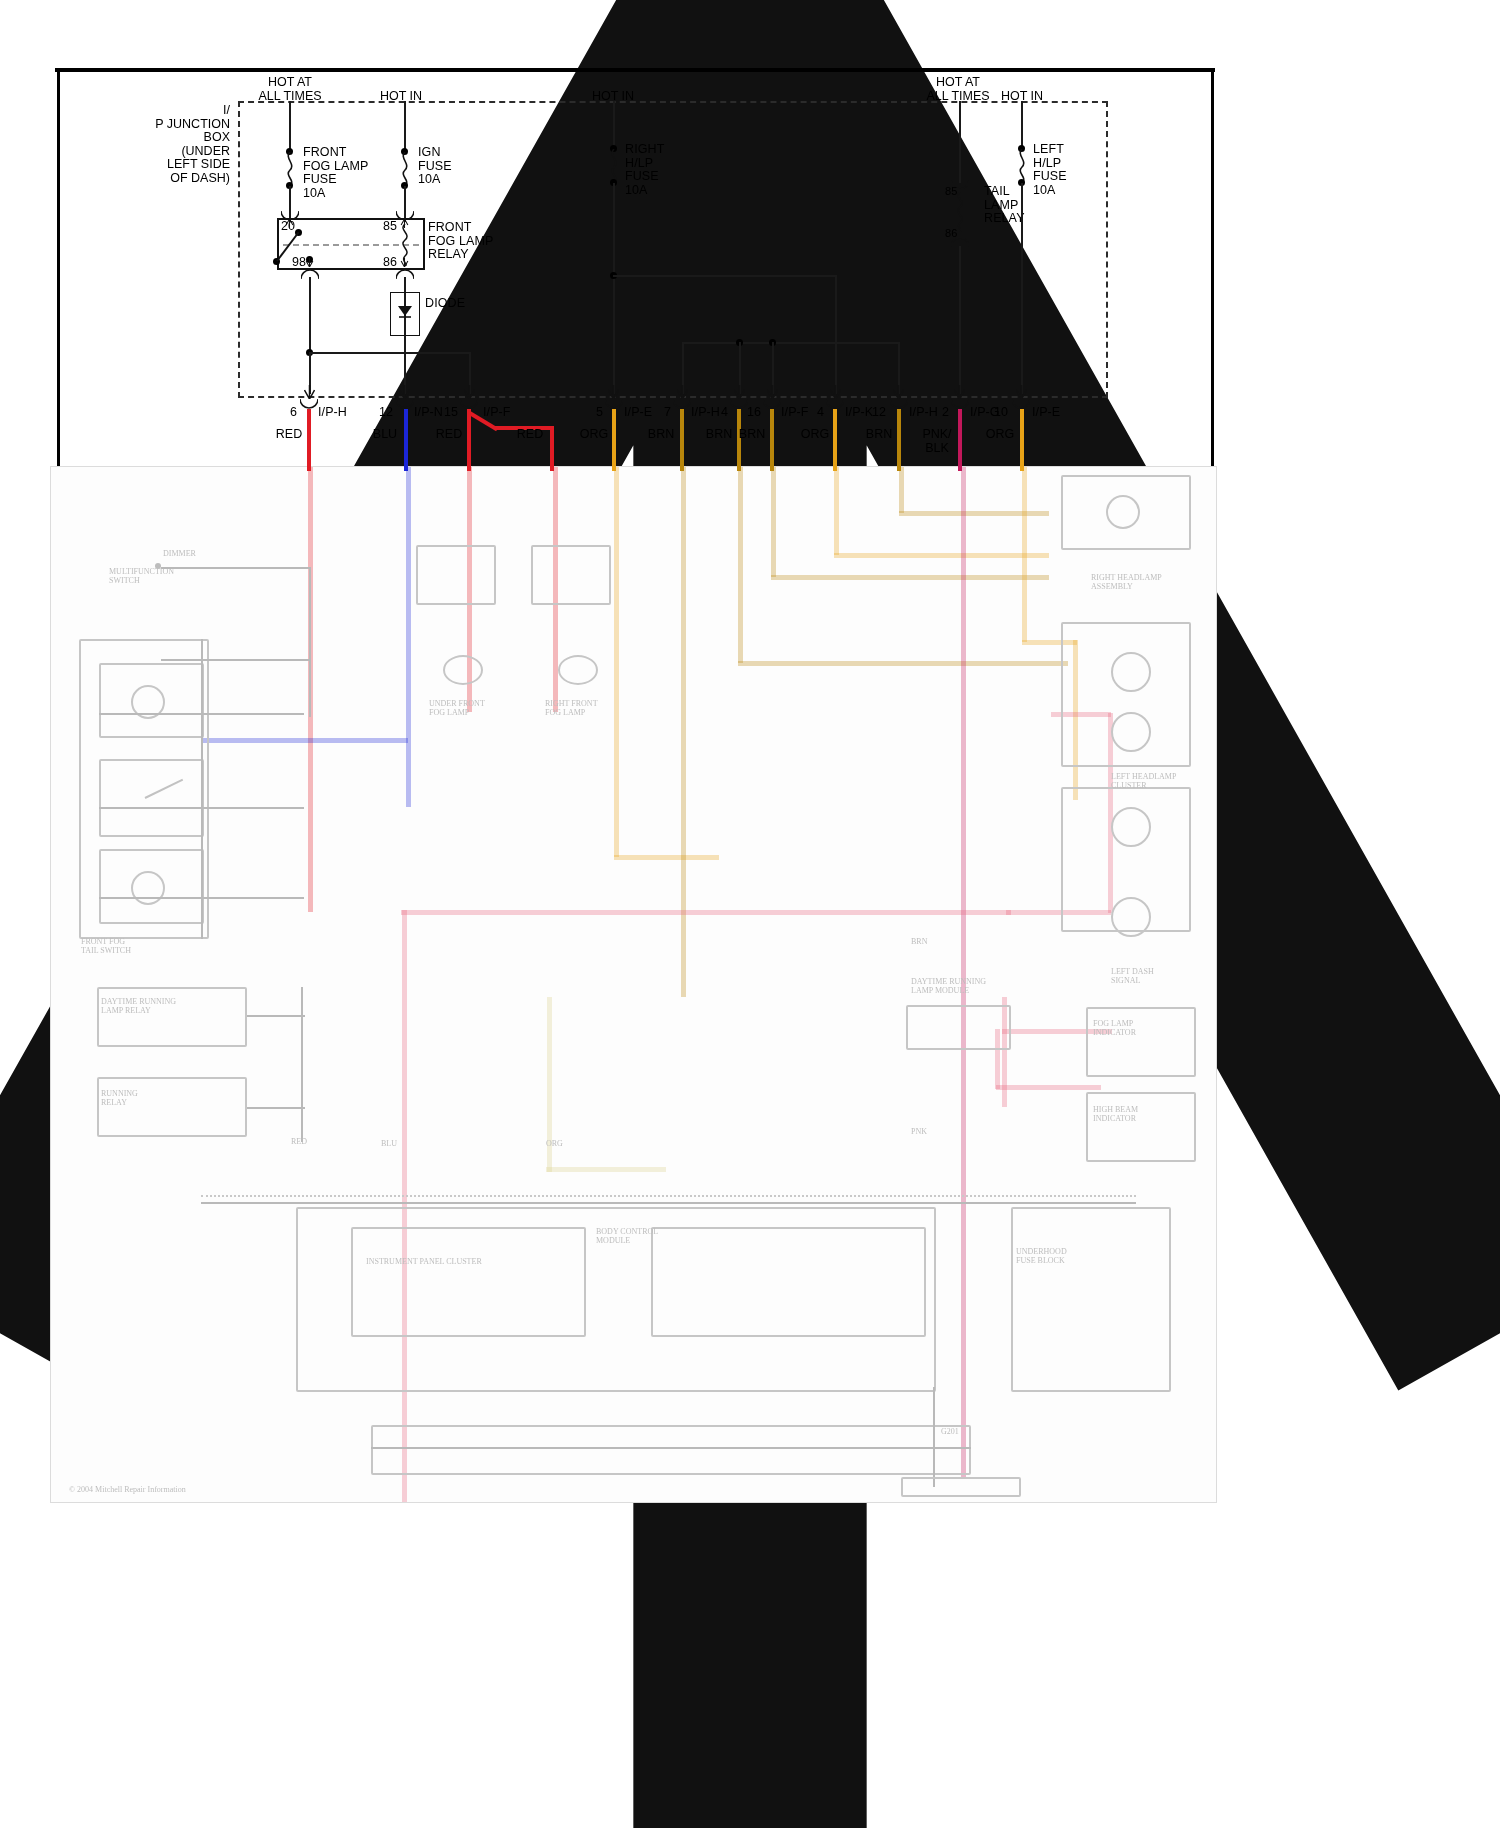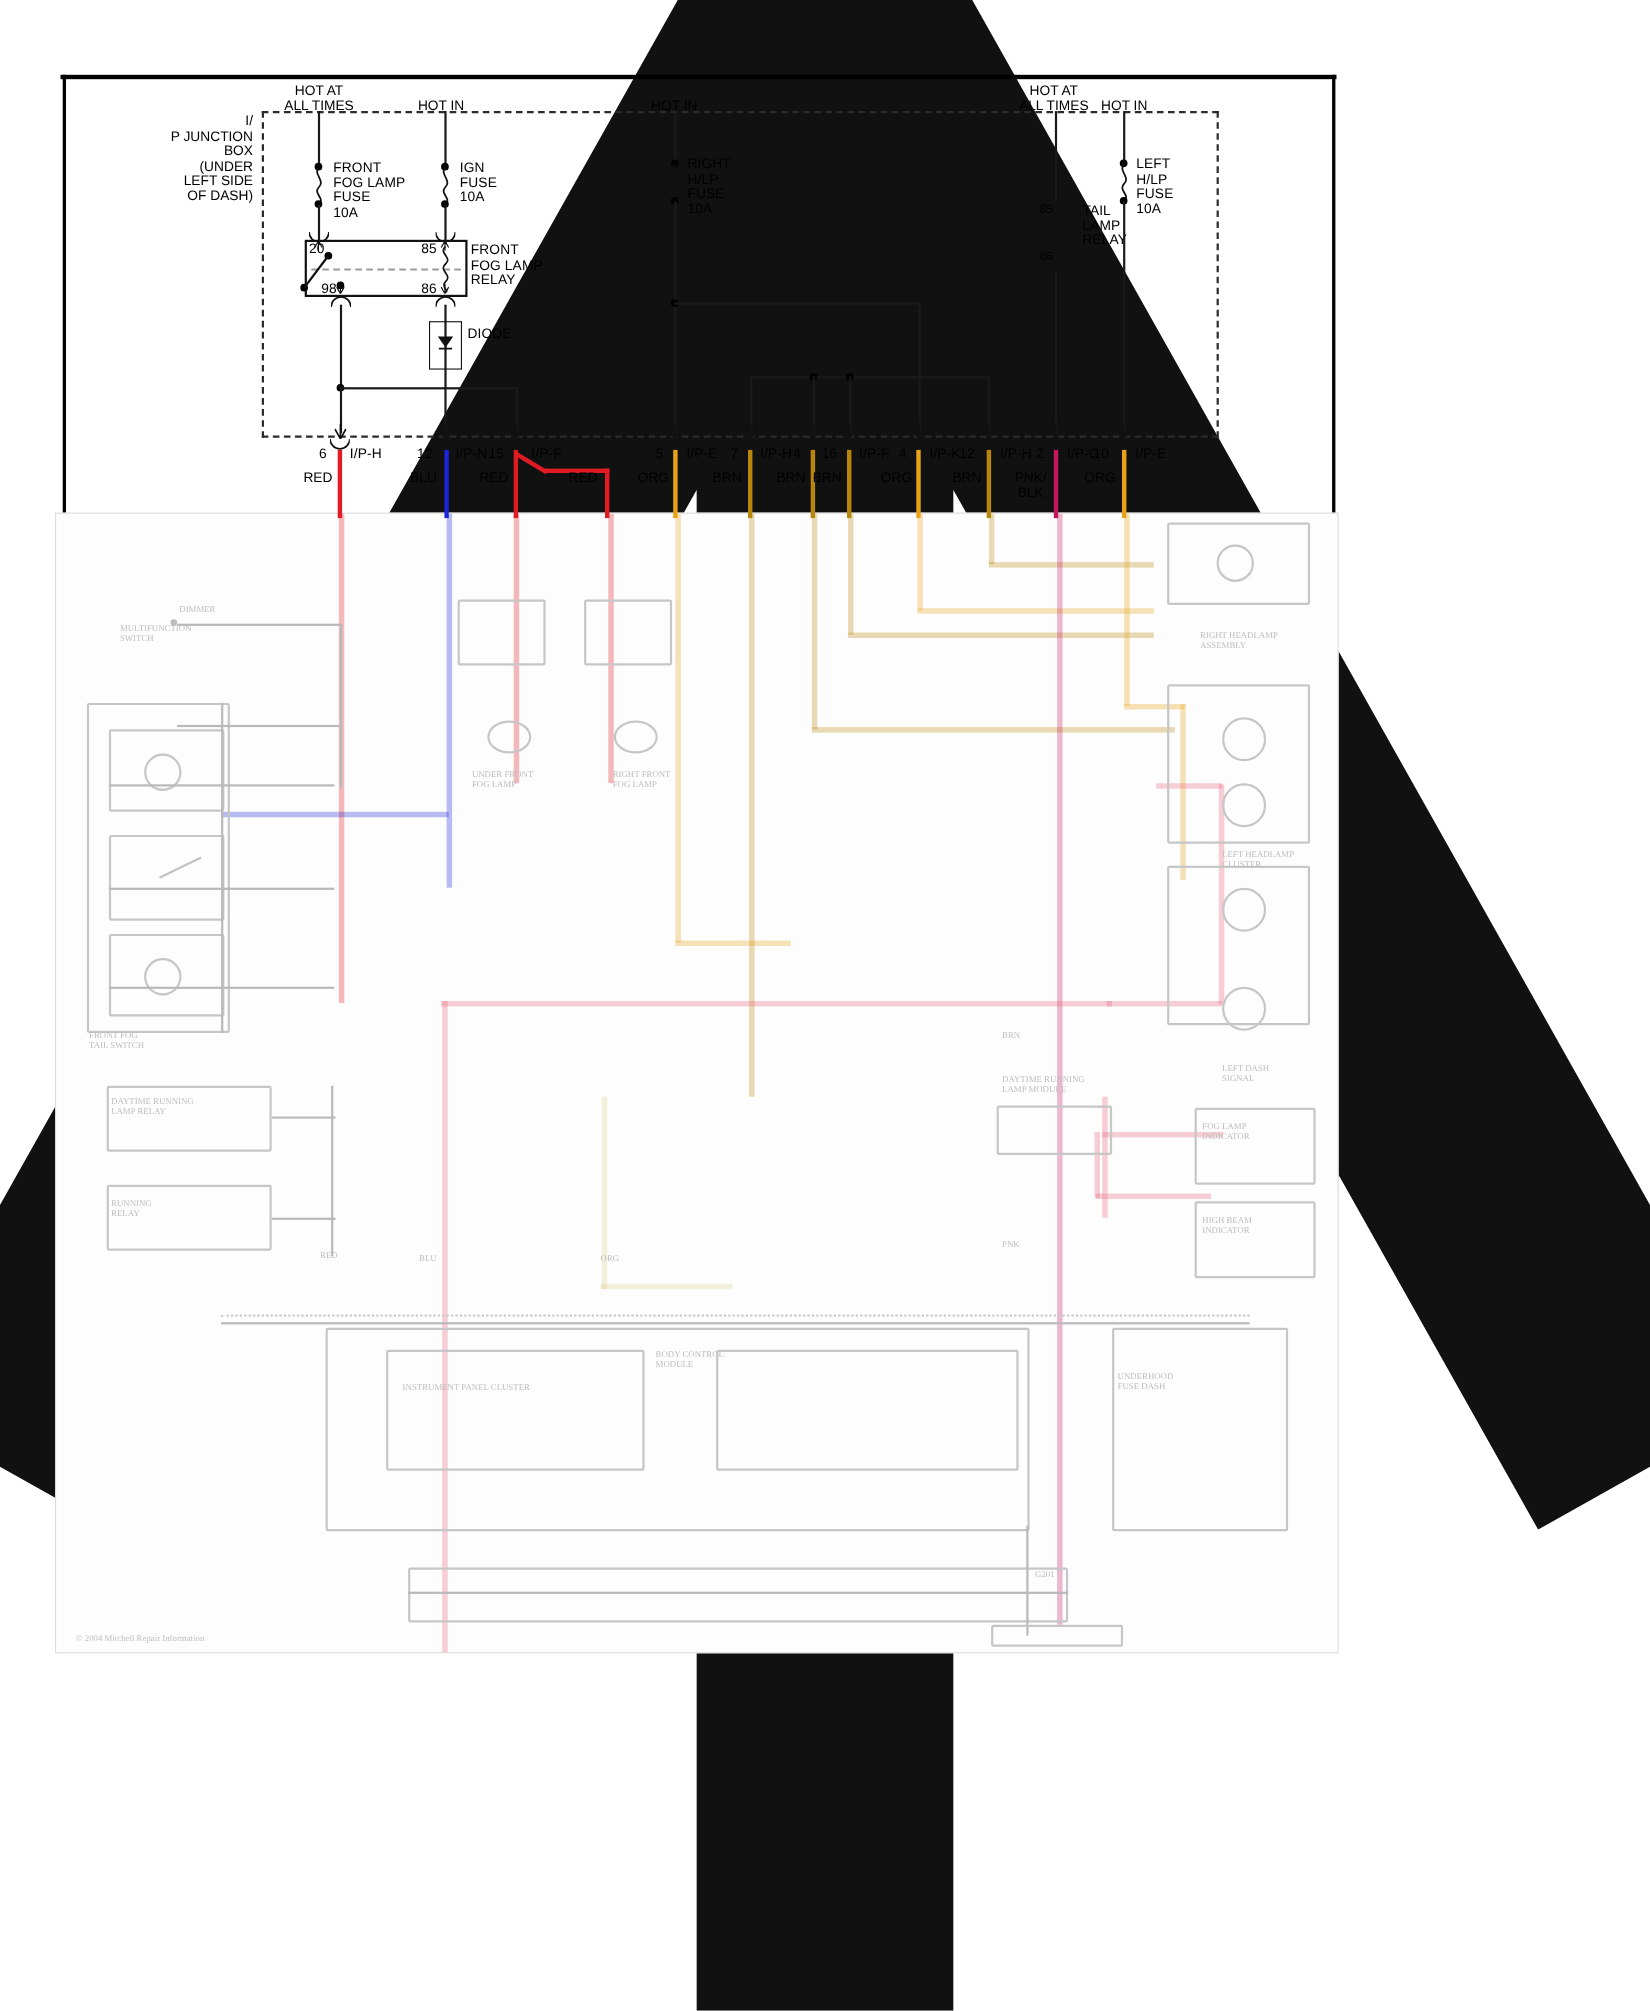--- a/index.html
+++ b/index.html
@@ -136,21 +136,21 @@
 LAMP RELAY</div>
     <div class="g-txt" style="left:50px;top:622px;">RUNNING
 RELAY</div>
 
     <div class="g-box" style="left:365px;top:78px;width:80px;height:60px;"></div>
     <div class="g-box" style="left:480px;top:78px;width:80px;height:60px;"></div>
     <div class="g-lamp" style="left:392px;top:188px;width:40px;height:30px;"></div>
     <div class="g-lamp" style="left:507px;top:188px;width:40px;height:30px;"></div>
     <div class="g-txt" style="left:378px;top:232px;">UNDER FRONT
 FOG LAMP</div>
-    <div class="g-txt" style="left:494px;top:232px;margin-left:12px;">RIGHT FRONT
+    <div class="g-txt" style="left:494px;top:232px;">RIGHT FRONT
 FOG LAMP</div>
 
     <div class="g-box" style="left:1010px;top:8px;width:130px;height:75px;"></div>
     <div class="g-box" style="left:1010px;top:155px;width:130px;height:145px;"></div>
     <div class="g-box" style="left:1010px;top:320px;width:130px;height:145px;"></div>
     <div class="g-lamp" style="left:1055px;top:28px;width:34px;height:34px;"></div>
     <div class="g-lamp" style="left:1060px;top:185px;width:40px;height:40px;"></div>
     <div class="g-lamp" style="left:1060px;top:245px;width:40px;height:40px;"></div>
     <div class="g-lamp" style="left:1060px;top:340px;width:40px;height:40px;"></div>
     <div class="g-lamp" style="left:1060px;top:430px;width:40px;height:40px;"></div>
@@ -173,21 +173,21 @@
 
     <div class="g-dash" style="left:150px;top:728px;width:935px;"></div>
     <div class="g-box" style="left:245px;top:740px;width:640px;height:185px;"></div>
     <div class="g-box" style="left:300px;top:760px;width:235px;height:110px;"></div>
     <div class="g-box" style="left:600px;top:760px;width:275px;height:110px;"></div>
     <div class="g-box" style="left:960px;top:740px;width:160px;height:185px;"></div>
     <div class="g-txt" style="left:315px;top:790px;">INSTRUMENT PANEL CLUSTER</div>
     <div class="g-txt" style="left:545px;top:760px;">BODY CONTROL
 MODULE</div>
     <div class="g-txt" style="left:965px;top:780px;">UNDERHOOD
-FUSE DASH</div>
+FUSE BLOCK</div>
     <div class="g-line g-h" style="left:150px;top:735px;width:935px;"></div>
 
     <div class="g-box" style="left:320px;top:958px;width:600px;height:50px;"></div>
     <div class="g-line g-h" style="left:320px;top:980px;width:600px;"></div>
     <div class="g-line g-v" style="left:882px;top:920px;height:100px;"></div>
     <div class="g-txt" style="left:890px;top:960px;">G201</div>
     <div class="g-box" style="left:850px;top:1010px;width:120px;height:20px;"></div>
     <div class="g-txt" style="left:18px;top:1018px;">© 2004 Mitchell Repair Information</div>
 
     <div class="g-txt" style="left:240px;top:670px;">RED</div>

